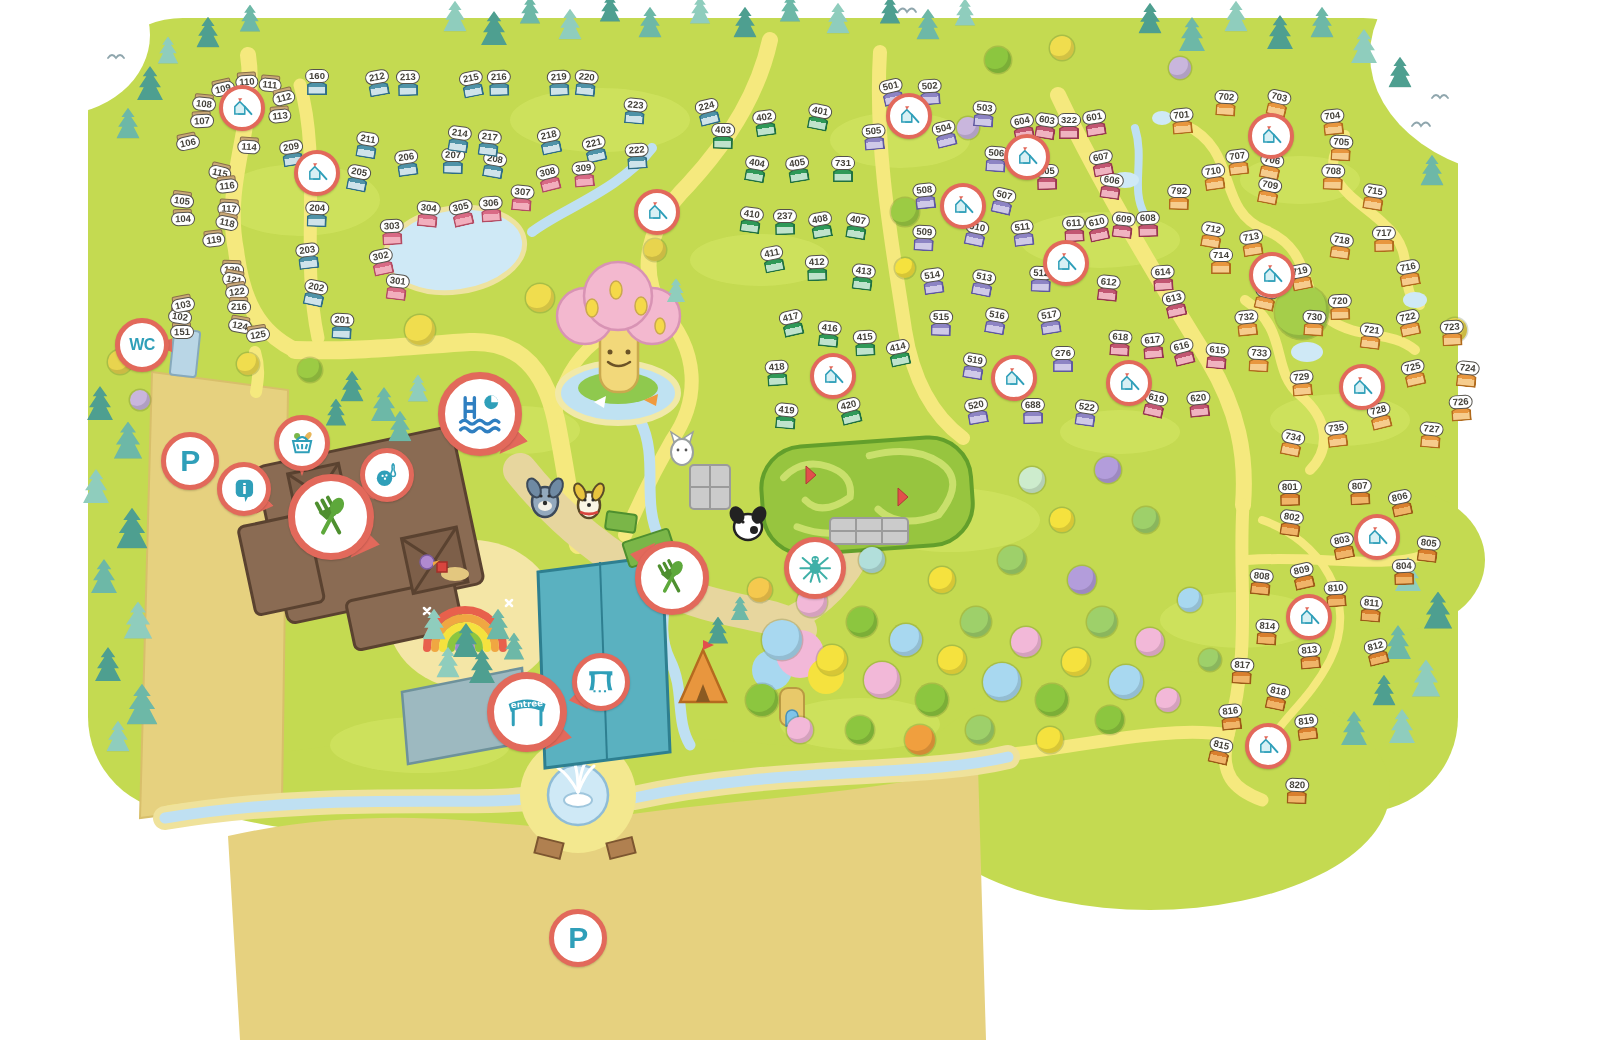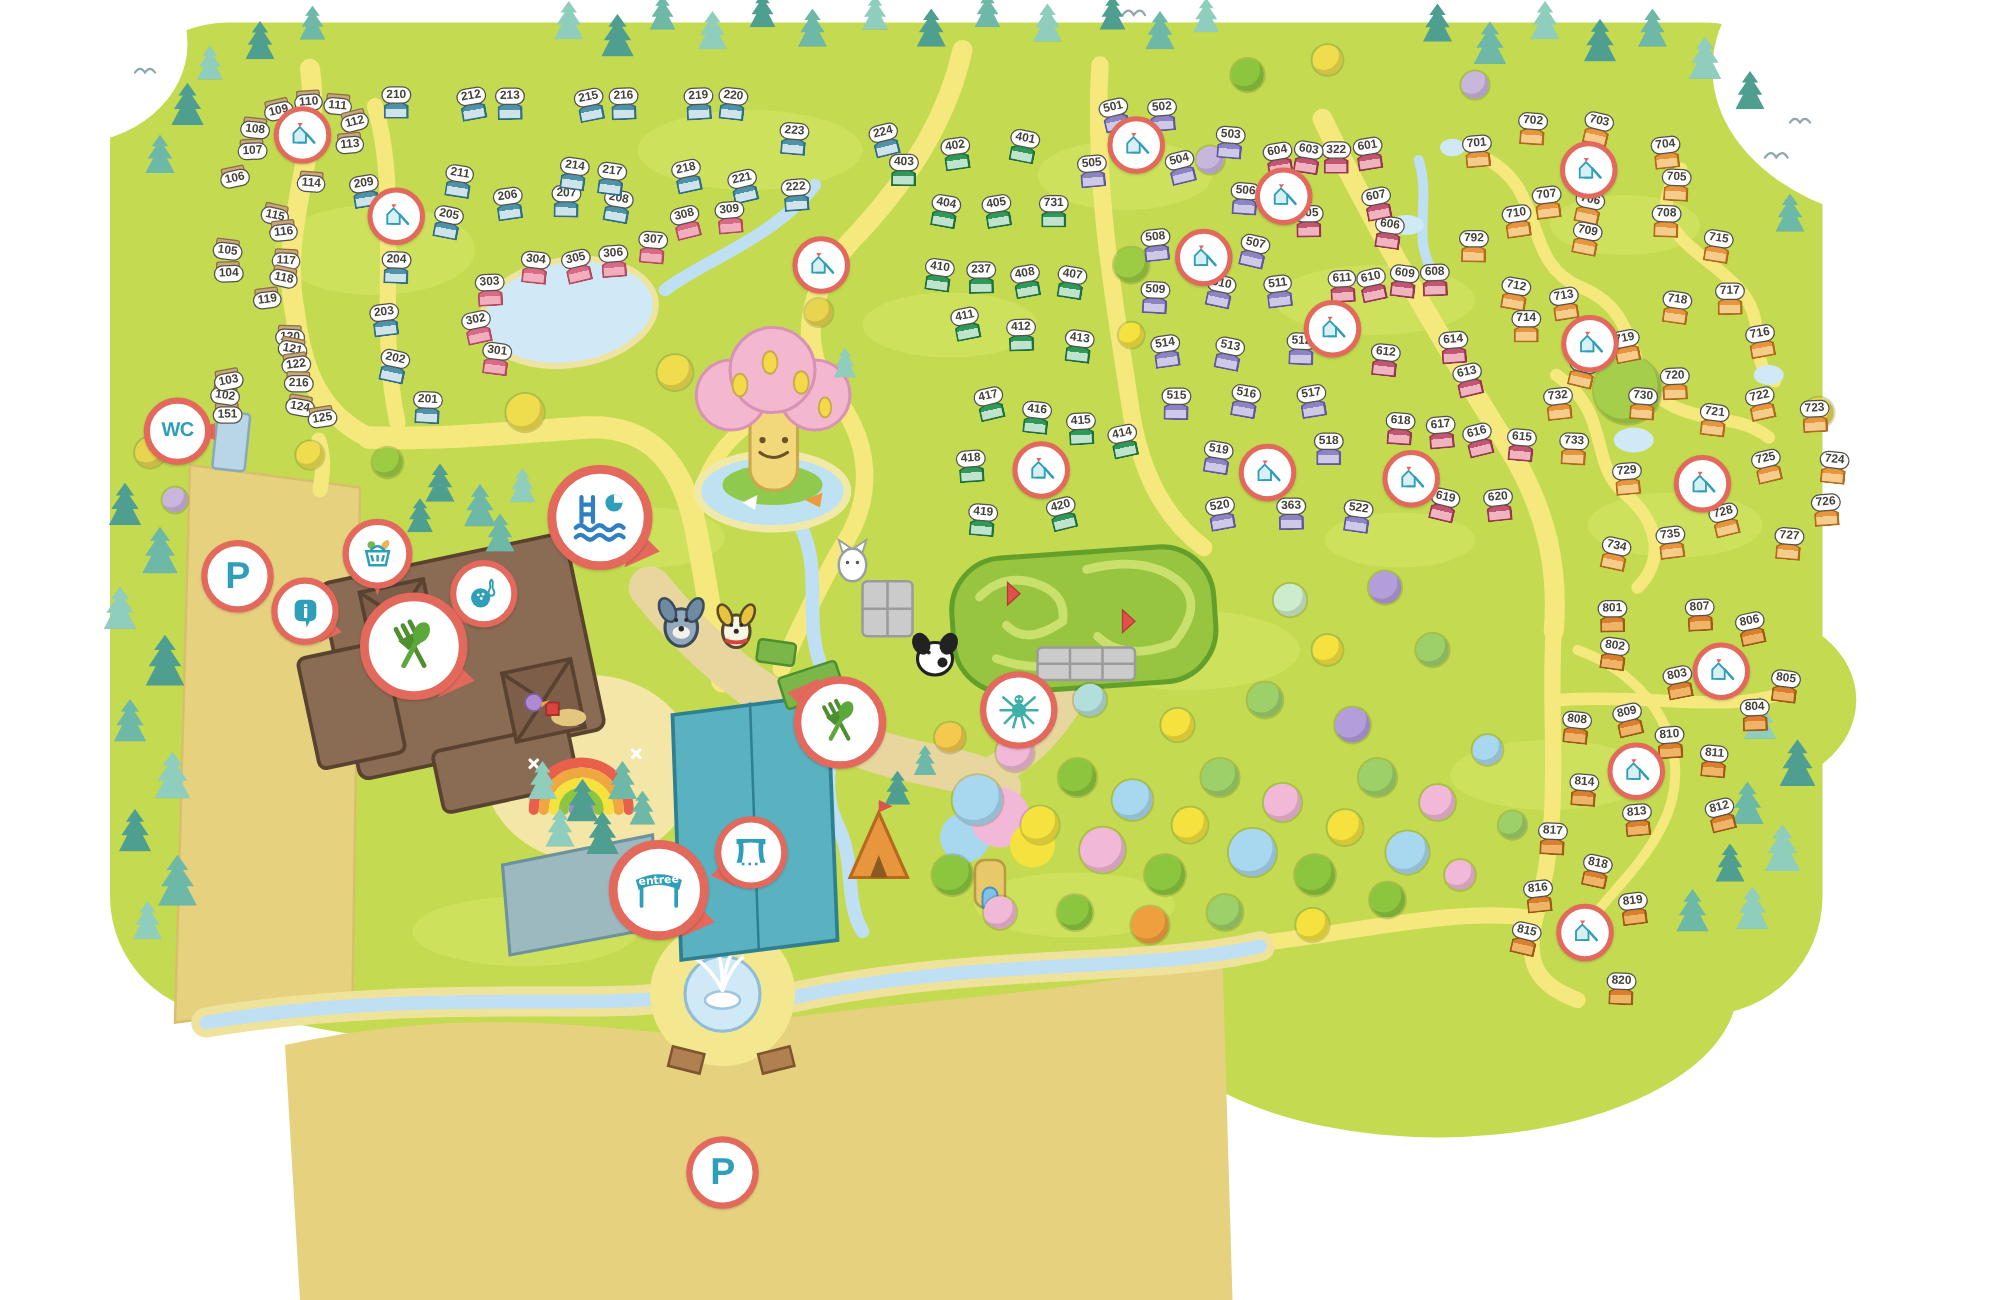--- a/index.html
+++ b/index.html
@@ -521,21 +521,21 @@
           <div class="hfill" style="background: linear-gradient(rgb(79, 147, 168) 0px, rgb(79, 147, 168) 46%, rgb(207, 227, 234) 46%, rgb(207, 227, 234) 100%);"></div>
         </div>
       </div>
       <div class="lodge" style="left: 292px; top: 153px; transform: translate(-50%, -50%) rotate(-9deg);">
         <span class="badge">209</span>
         <div class="house" style="background: rgb(47, 110, 134);">
           <div class="hfill" style="background: linear-gradient(rgb(79, 147, 168) 0px, rgb(79, 147, 168) 46%, rgb(207, 227, 234) 46%, rgb(207, 227, 234) 100%);"></div>
         </div>
       </div>
       <div class="lodge" style="left: 317px; top: 82px; transform: translate(-50%, -50%) rotate(0deg);">
-        <span class="badge">210</span>
+        <span class="badge">160</span>
         <div class="house" style="background: rgb(47, 110, 134);">
           <div class="hfill" style="background: linear-gradient(rgb(79, 147, 168) 0px, rgb(79, 147, 168) 46%, rgb(207, 227, 234) 46%, rgb(207, 227, 234) 100%);"></div>
         </div>
       </div>
       <div class="lodge" style="left: 367px; top: 145px; transform: translate(-50%, -50%) rotate(9deg);">
         <span class="badge">211</span>
         <div class="house" style="background: rgb(47, 110, 134);">
           <div class="hfill" style="background: linear-gradient(rgb(79, 147, 168) 0px, rgb(79, 147, 168) 46%, rgb(207, 227, 234) 46%, rgb(207, 227, 234) 100%);"></div>
         </div>
       </div>
@@ -887,39 +887,39 @@
           <div class="hfill" style="background: linear-gradient(rgb(141, 132, 196) 0px, rgb(141, 132, 196) 46%, rgb(207, 201, 232) 46%, rgb(207, 201, 232) 100%);"></div>
         </div>
       </div>
       <div class="lodge" style="left: 1050px; top: 321px; transform: translate(-50%, -50%) rotate(-9deg);">
         <span class="badge">517</span>
         <div class="house" style="background: rgb(95, 88, 160);">
           <div class="hfill" style="background: linear-gradient(rgb(141, 132, 196) 0px, rgb(141, 132, 196) 46%, rgb(207, 201, 232) 46%, rgb(207, 201, 232) 100%);"></div>
         </div>
       </div>
       <div class="lodge" style="left: 1063px; top: 359px; transform: translate(-50%, -50%) rotate(0deg);">
-        <span class="badge">518</span>
+        <span class="badge">276</span>
         <div class="house" style="background: rgb(95, 88, 160);">
           <div class="hfill" style="background: linear-gradient(rgb(141, 132, 196) 0px, rgb(141, 132, 196) 46%, rgb(207, 201, 232) 46%, rgb(207, 201, 232) 100%);"></div>
         </div>
       </div>
       <div class="lodge" style="left: 974px; top: 366px; transform: translate(-50%, -50%) rotate(9deg);">
         <span class="badge">519</span>
         <div class="house" style="background: rgb(95, 88, 160);">
           <div class="hfill" style="background: linear-gradient(rgb(141, 132, 196) 0px, rgb(141, 132, 196) 46%, rgb(207, 201, 232) 46%, rgb(207, 201, 232) 100%);"></div>
         </div>
       </div>
       <div class="lodge" style="left: 977px; top: 411px; transform: translate(-50%, -50%) rotate(-10deg);">
         <span class="badge">520</span>
         <div class="house" style="background: rgb(95, 88, 160);">
           <div class="hfill" style="background: linear-gradient(rgb(141, 132, 196) 0px, rgb(141, 132, 196) 46%, rgb(207, 201, 232) 46%, rgb(207, 201, 232) 100%);"></div>
         </div>
       </div>
       <div class="lodge" style="left: 1033px; top: 411px; transform: translate(-50%, -50%) rotate(-1deg);">
-        <span class="badge">363</span>
+        <span class="badge">688</span>
         <div class="house" style="background: rgb(95, 88, 160);">
           <div class="hfill" style="background: linear-gradient(rgb(141, 132, 196) 0px, rgb(141, 132, 196) 46%, rgb(207, 201, 232) 46%, rgb(207, 201, 232) 100%);"></div>
         </div>
       </div>
       <div class="lodge" style="left: 1086px; top: 413px; transform: translate(-50%, -50%) rotate(8deg);">
         <span class="badge">522</span>
         <div class="house" style="background: rgb(95, 88, 160);">
           <div class="hfill" style="background: linear-gradient(rgb(141, 132, 196) 0px, rgb(141, 132, 196) 46%, rgb(207, 201, 232) 46%, rgb(207, 201, 232) 100%);"></div>
         </div>
       </div>

